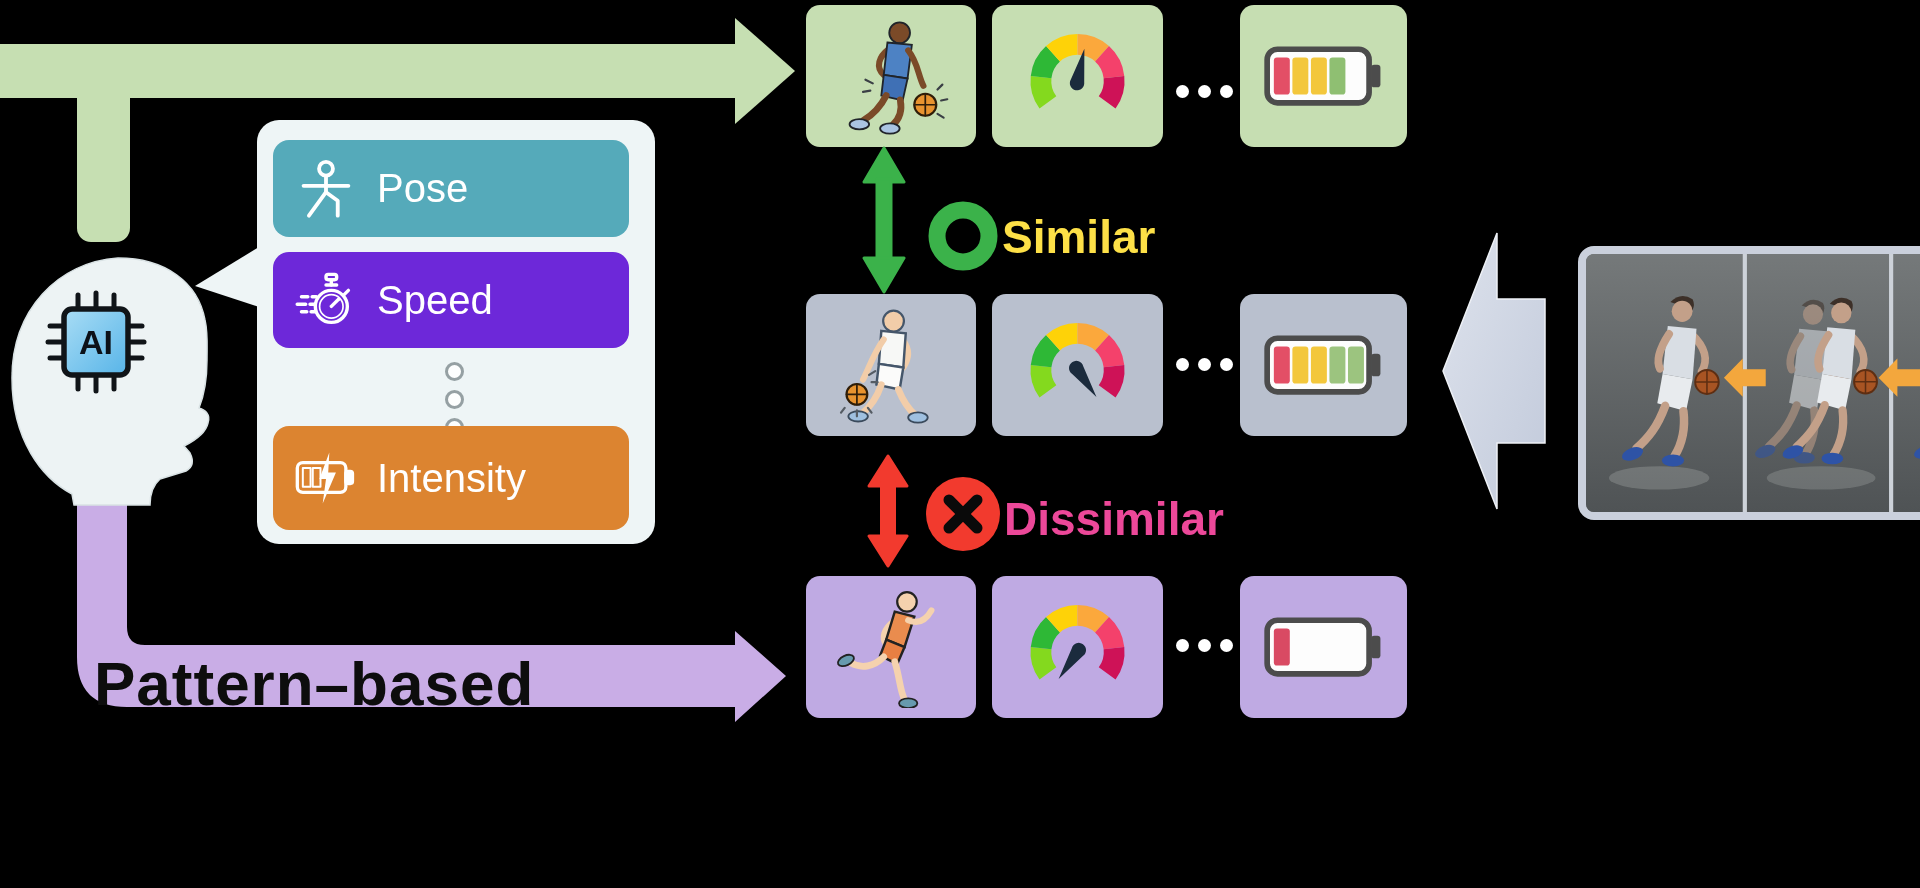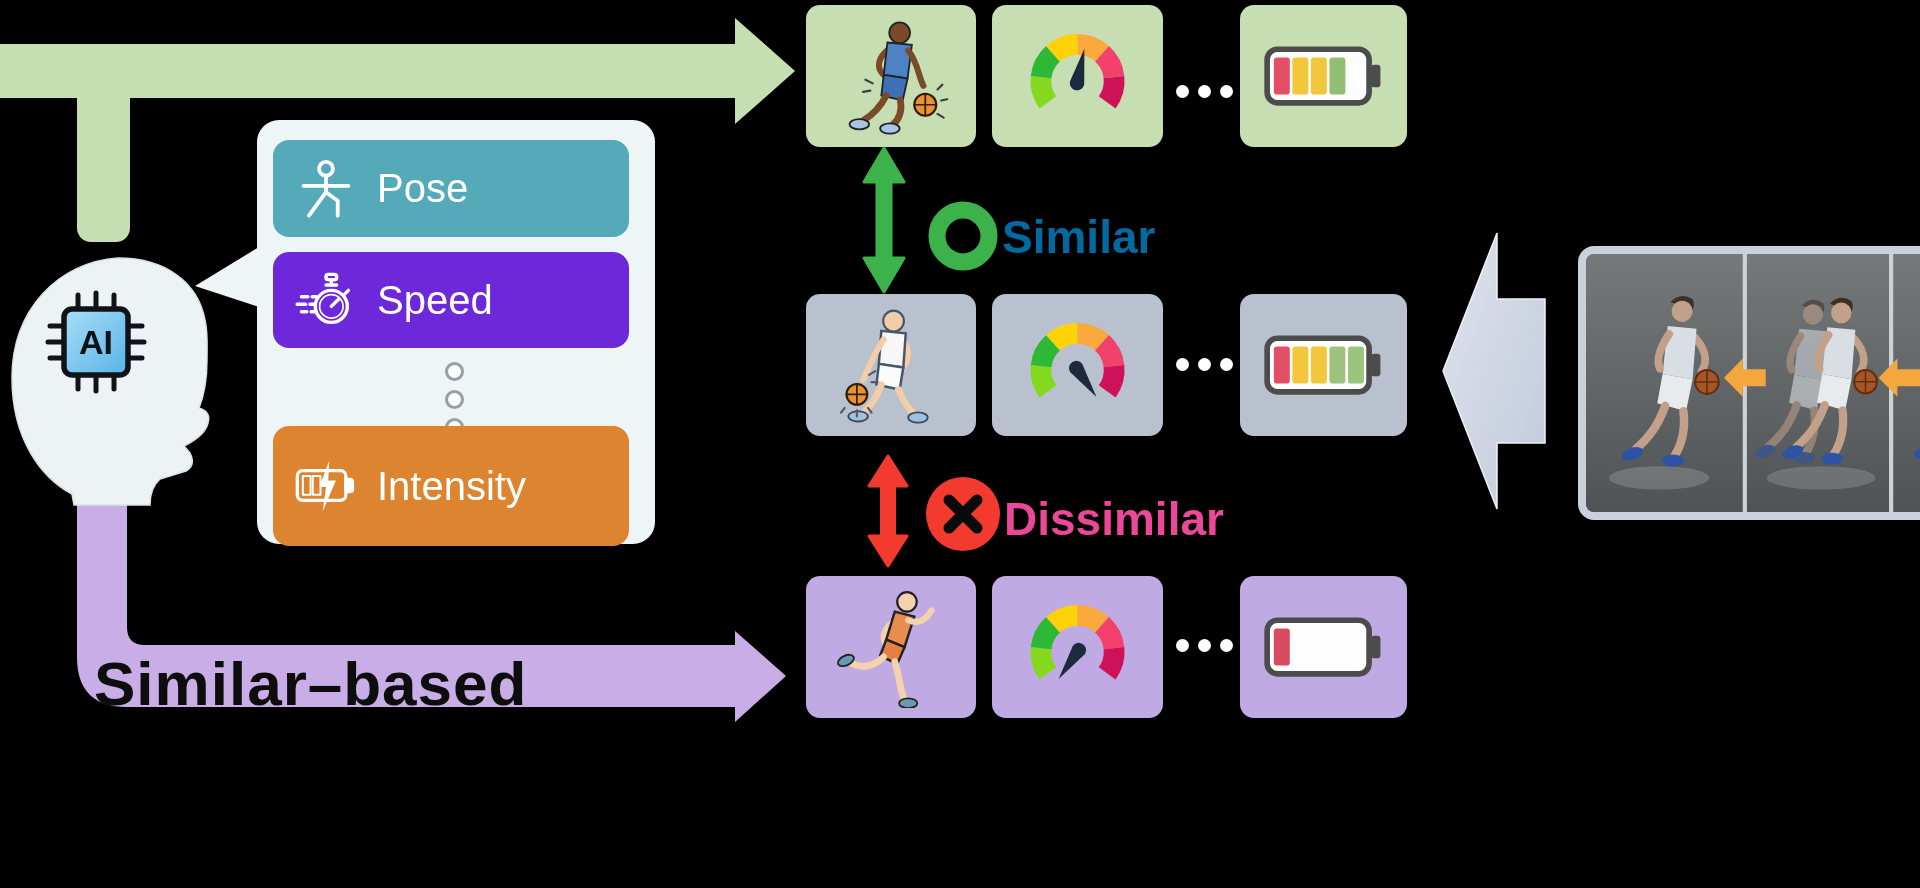--- a/index.html
+++ b/index.html
@@ -7,55 +7,55 @@
          font-family:"Liberation Sans",sans-serif;}
   .abs{position:absolute;}
   
   .g-shaft{left:0;top:44px;width:735px;height:54px;background:#c6dfb2;}
   .g-stem{left:77px;top:96px;width:53px;height:146px;background:#c6dfb2;border-radius:0 0 14px 14px;}
   
   .bubble{left:257px;top:120px;width:398px;height:424px;background:#eef5f6;border-radius:22px;}
   .pill{position:absolute;left:16px;width:356px;border-radius:16px;display:flex;align-items:center;}
   .pill-pose{top:20px;height:97px;background:#55aaba;}
   .pill-speed{top:132px;height:96px;background:#6d28d9;}
-  .pill-intensity{top:306px;height:120px;background:#dc8430;}
+  .pill-intensity{top:306px;height:104px;background:#dc8430;}
   .pill-label{color:#fff;font-size:40px;font-weight:400;padding-left:12px;}
   .pill-icon{width:78px;height:64px;margin-left:14px;flex:0 0 auto;}
   .vdots{position:absolute;left:188px;top:242px;display:flex;flex-direction:column;gap:9px;}
   .vdots span{width:13px;height:13px;border-radius:50%;background:#fdfefe;border:3px solid #95a0a3;}
   
   .tile{position:absolute;border-radius:14px;display:flex;align-items:center;justify-content:center;}
   .row1{background:#c6deb2;} .row2{background:#b9c0ce;} .row3{background:#bfaae3;}
   .tile svg{width:86%;height:86%;}
   .tile .batt{width:74%;height:auto;}
   .hdots{position:absolute;display:flex;gap:9px;}
   .hdots span{width:13px;height:13px;border-radius:50%;background:#fff;}
   .rel-label{position:absolute;font-weight:700;font-size:46px;letter-spacing:0px;}
-  .similar{color:#0369a1;} .dissimilar{color:#ec4899;}
+  .similar{color:#fde047;} .dissimilar{color:#ec4899;}
   .pattern-label{left:94px;top:648px;font-size:62px;font-weight:700;color:#0d0d0d;letter-spacing:1px;}
   
   .photo{left:1578px;top:246px;width:372px;height:258px;border:8px solid #cad0dc;border-radius:16px;
          overflow:hidden;background:#64686a;}
   .photo svg{display:block;width:100%;height:100%;}
 </style>
 </head>
 <body>
 
 <div class="stage">
 
   <div class="abs g-shaft"></div>
   <svg class="abs" style="left:735px;top:16px;" width="62" height="110">
     <polygon points="0,2 60,55 0,108" fill="#c6dfb2"></polygon>
   </svg>
   <div class="abs g-stem"></div>
 
   <svg class="abs" style="left:60px;top:490px;" width="740" height="250" viewBox="0 0 740 250">
     <path d="M17,15 L67,15 L67,137 Q67,155 85,155 L675,155 L675,141 L726,186 L675,232 L675,217 L67,217 Q17,217 17,167 Z" fill="#c9ade6"></path>
   </svg>
-  <div class="abs pattern-label">Similar–based</div>
+  <div class="abs pattern-label">Pattern–based</div>
 
   <svg class="abs" style="left:0;top:250px;" width="230" height="260" viewBox="0 0 230 260">
     <path d="M118,8 C58,12 12,60 12,128 C12,190 42,228 72,244 L74,255 L150,255 C150,246 152,236 160,229 L186,221 C193,217 194,211 190,203 L184,196 C196,190 206,182 208,173 C211,164 205,160 199,158 C203,148 207,130 207,110 C207,95 208,83 205,70 C198,32 165,8 118,8 Z" fill="#edf3f4" stroke="#d9e2e4" stroke-width="1.5"></path>
     <g stroke="#101418" stroke-width="5" stroke-linecap="round">
       <defs>
           <linearGradient id="chipg" x1="0" y1="0" x2="1" y2="1">
         <stop offset="0" stop-color="#a9ddf5"></stop>
             <stop offset="1" stop-color="#57b4e8"></stop>
           </linearGradient>
         </defs>

